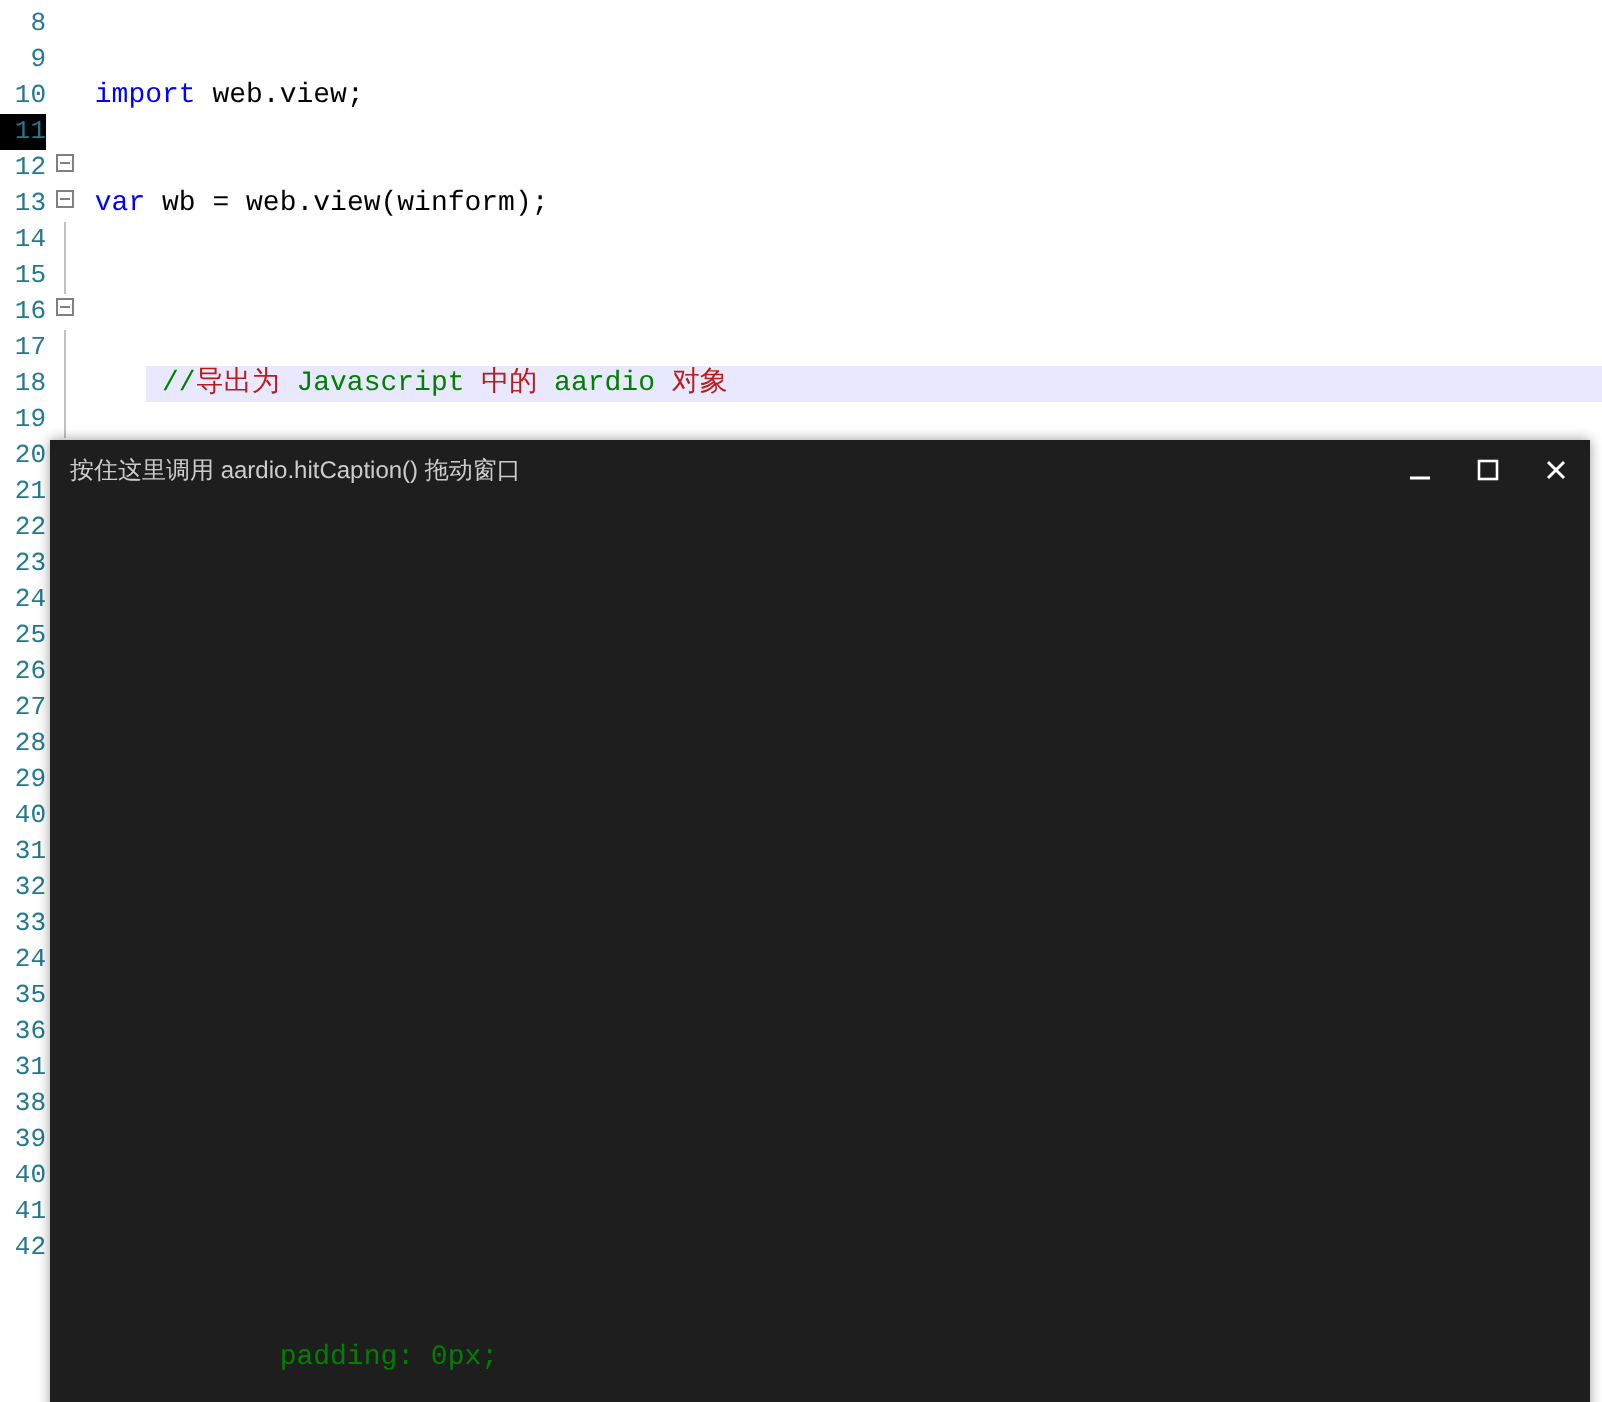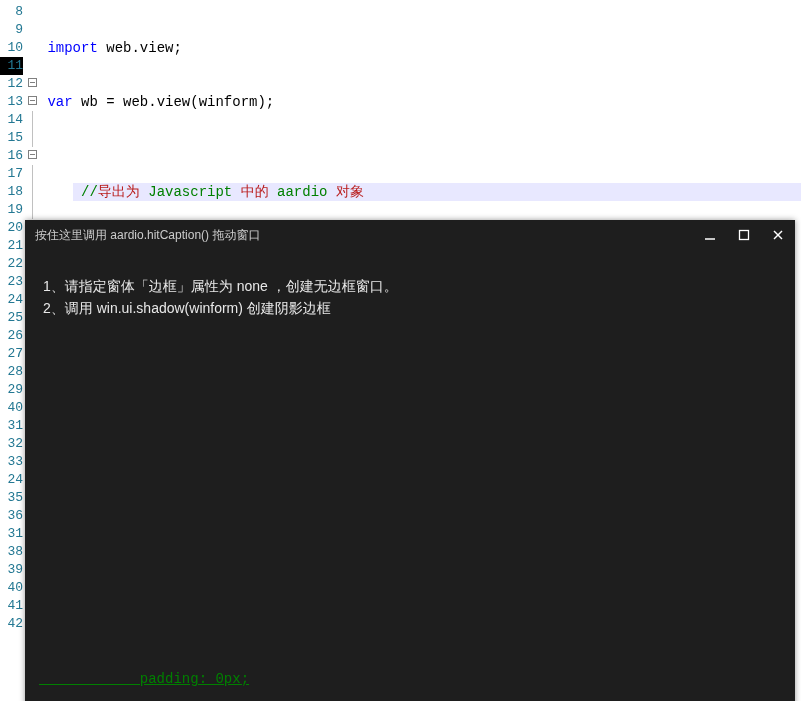--- a/index.html
+++ b/index.html
@@ -122,21 +122,20 @@
     font-size: 16px;
   }
   .wm .bubble { width: 26px; height: 22px; }
   .footer-code {
     position: absolute;
     left: 39px;
     bottom: 14px;
     color: #008000;
     font-size: 14px;
     white-space: pre;
-    text-decoration: underline;
   }
 </style>
 </head>
 <body>
 
 <div class="editor">
   <div class="gutter">
     <div class="ln">8</div>
     <div class="ln">9</div>
     <div class="ln">10</div>
@@ -218,24 +217,20 @@
           <rect x="1.5" y="1.5" width="9" height="9" fill="none" stroke="#fff" stroke-width="1.3"></rect>
         </svg>
     </span>
     <span class="tbtn">
       <svg width="12" height="12" viewBox="0 0 12 12">
           <line x1="2" y1="2" x2="10" y2="10" stroke="#fff" stroke-width="1.5"></line>
           <line x1="10" y1="2" x2="2" y2="10" stroke="#fff" stroke-width="1.5"></line>
         </svg>
     </span>
   </div>
-  <div class="overlay-body">
-    <div>1、请指定窗体「边框」属性为 none ，创建无边框窗口。</div>
-    <div>2、调用 win.ui.shadow(winform) 创建阴影边框</div>
-  </div>
   <div class="wm">
     <svg class="bubble" viewBox="0 0 32 28">
       <ellipse cx="12" cy="12" rx="11" ry="9" fill="#fff"></ellipse>
       <ellipse cx="22" cy="17" rx="9" ry="7.5" fill="#fff"></ellipse>
       <circle cx="8" cy="10" r="1.4" fill="#1e1e1e"></circle>
       <circle cx="15" cy="10" r="1.4" fill="#1e1e1e"></circle>
       <circle cx="19" cy="16" r="1.1" fill="#1e1e1e"></circle>
       <circle cx="25" cy="16" r="1.1" fill="#1e1e1e"></circle>
     </svg>
     <span>DotNET技术圈</span>

